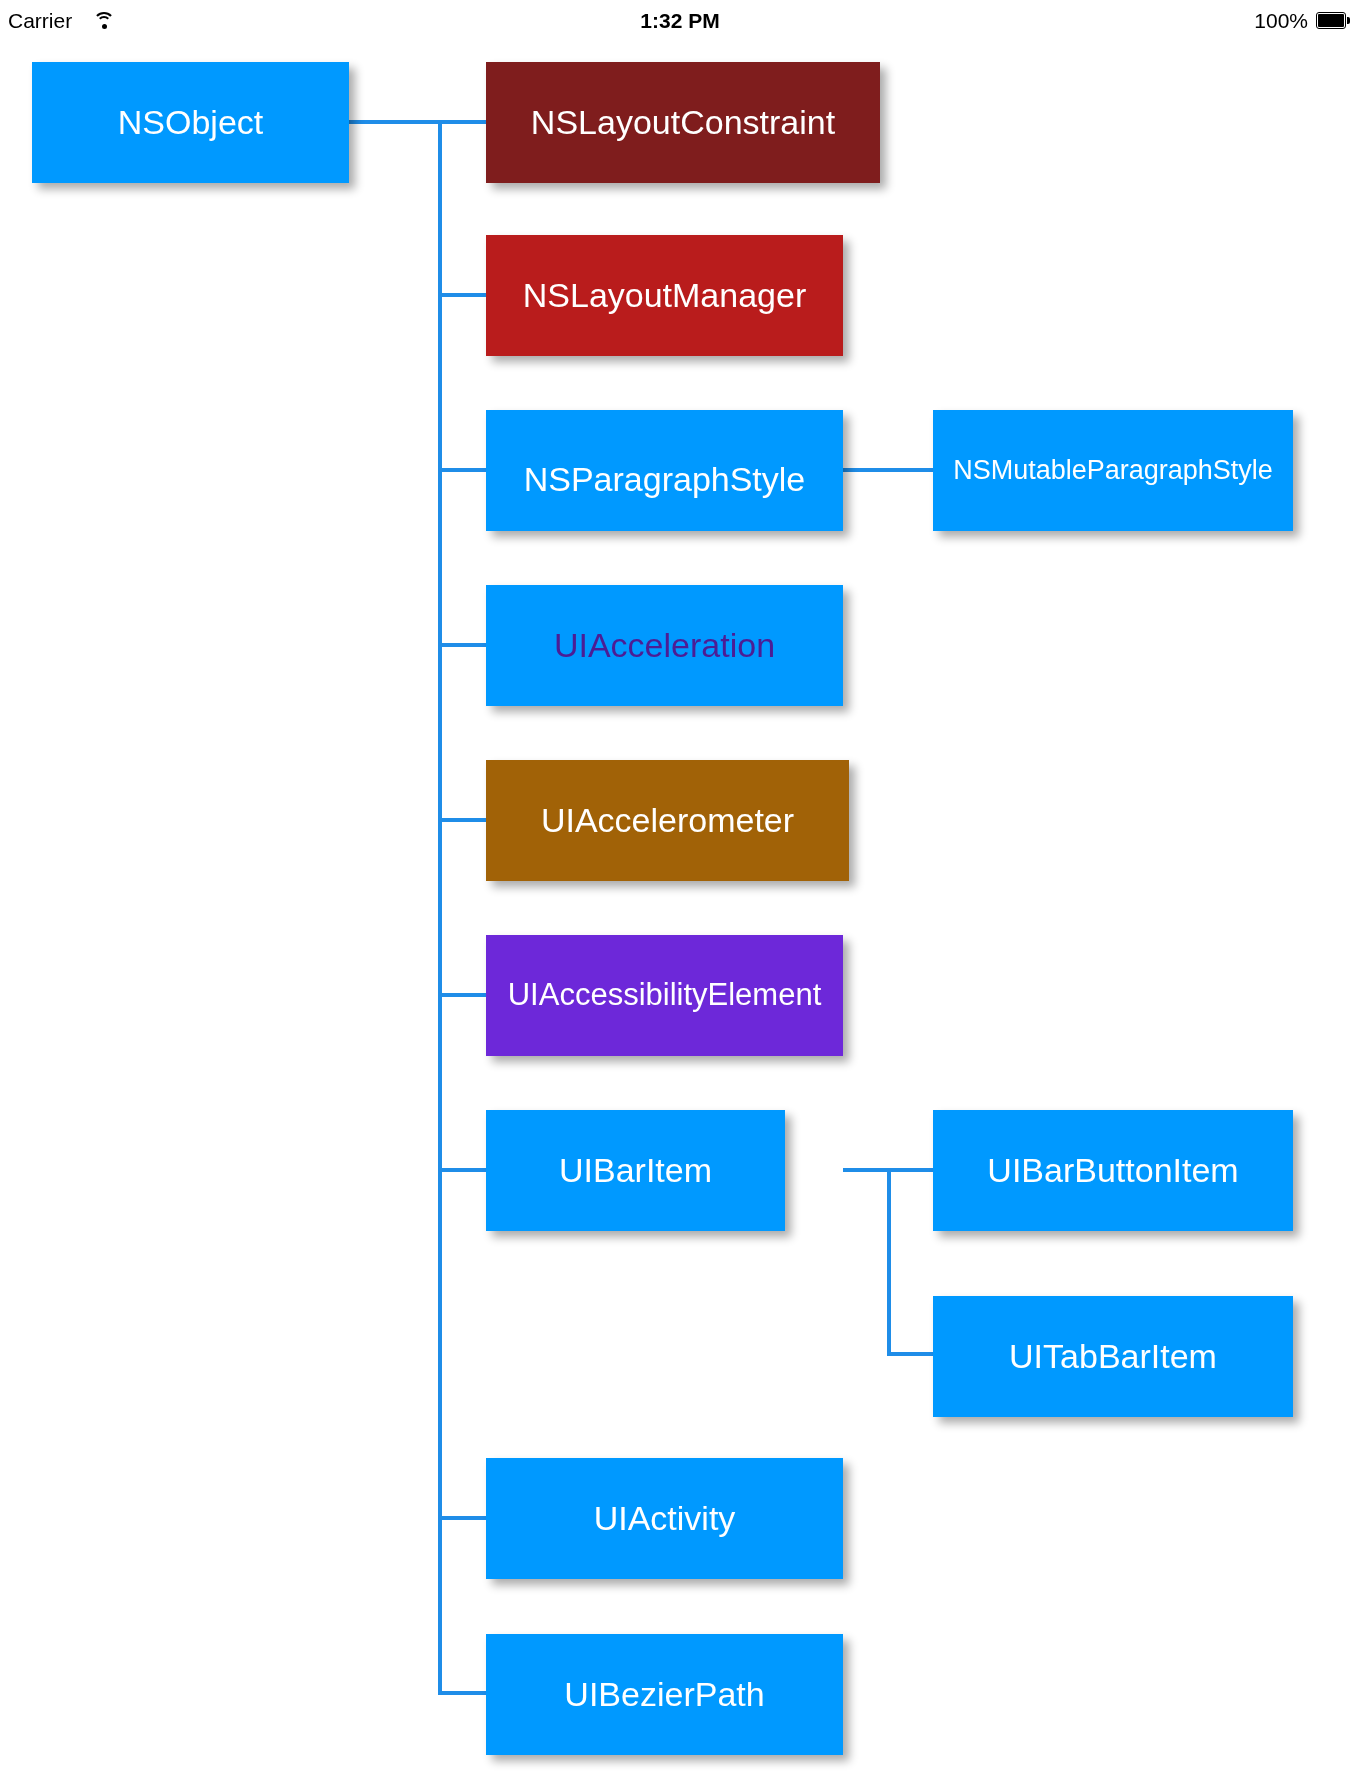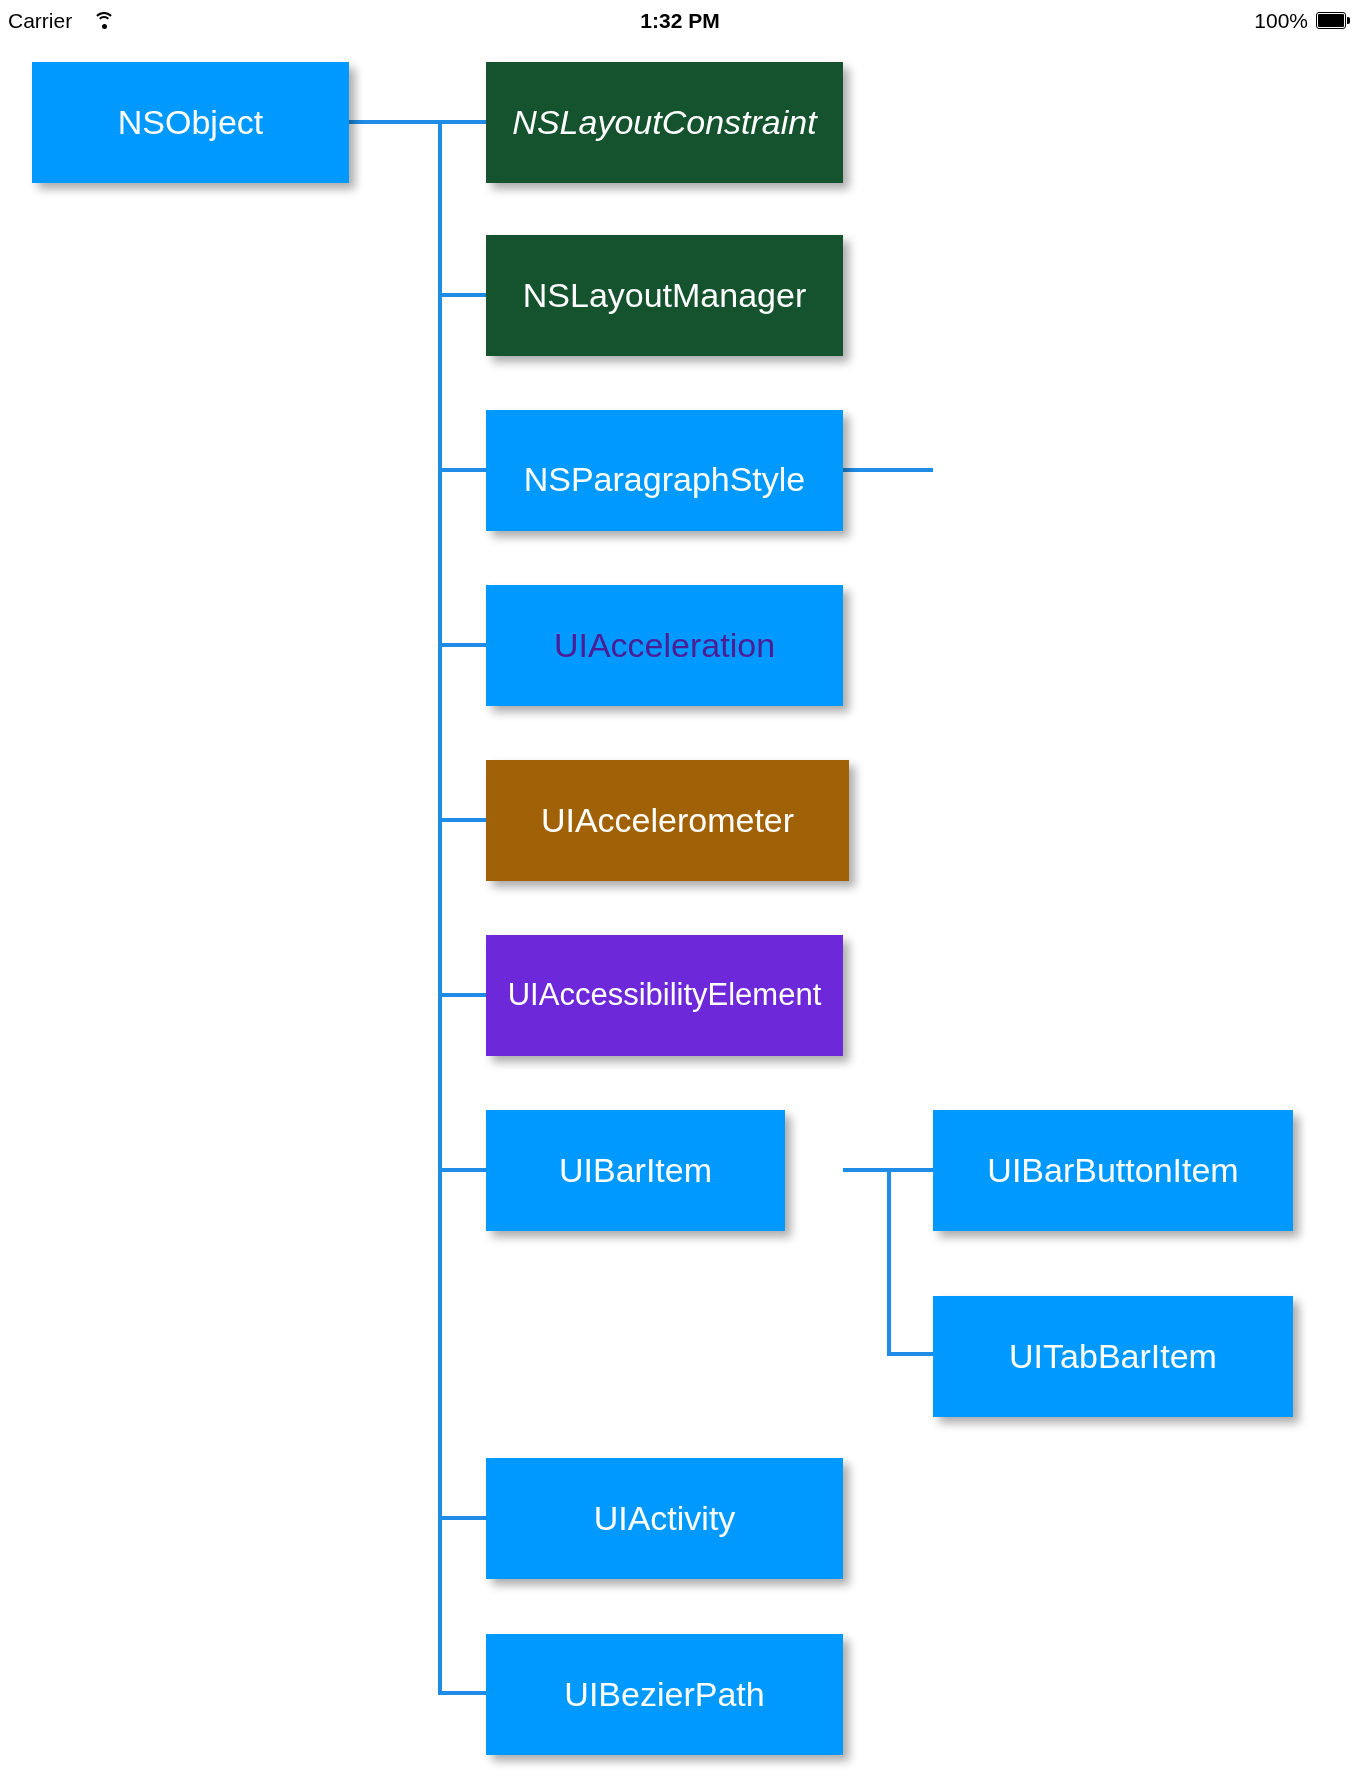--- a/index.html
+++ b/index.html
@@ -206,29 +206,32 @@
       <div class="edge h" style="background: rgb(31, 141, 232); left: 438px; top: 1516px; width: 48px;"></div>
       <div class="edge h" style="background: rgb(31, 141, 232); left: 438px; top: 1691px; width: 48px;"></div>
       <div class="edge h" style="background: rgb(31, 141, 232); left: 843px; top: 468px; width: 90px;"></div>
       <div class="edge h" style="background: rgb(31, 141, 232); left: 843px; top: 1168px; width: 48px;"></div>
       <div class="edge v" style="background: rgb(31, 141, 232); left: 887px; top: 1168px; height: 188px;"></div>
       <div class="edge h" style="background: rgb(31, 141, 232); left: 887px; top: 1168px; width: 46px;"></div>
       <div class="edge h" style="background: rgb(31, 141, 232); left: 887px; top: 1352px; width: 46px;"></div>
       <div class="node" style="left: 32px; top: 62px; width: 317px; height: 121px; background: rgb(0, 153, 255);">
         <span class="label" style="color: rgb(255, 255, 255);">NSObject</span>
       </div>
-      <div class="node" style="left: 486px; top: 62px; width: 357px; height: 121px; background: #14532d; font-style: italic;">
+      <div class="node" style="left: 486px; top: 62px; width: 394px; height: 121px; background: #7f1d1d;">
         <span class="label" style="color: rgb(255, 255, 255);">NSLayoutConstraint</span>
       </div>
-      <div class="node" style="left: 486px; top: 235px; width: 357px; height: 121px; background: #14532d;">
+      <div class="node" style="left: 486px; top: 235px; width: 357px; height: 121px; background: #b91c1c;">
         <span class="label" style="color: rgb(255, 255, 255);">NSLayoutManager</span>
       </div>
       <div class="node" style="left: 486px; top: 410px; width: 357px; height: 121px; background: rgb(0, 153, 255);">
         <span class="label" style="color: rgb(255, 255, 255); margin-top: 19px;">NSParagraphStyle</span>
       </div>
+      <div class="node small" style="left: 933px; top: 410px; width: 360px; height: 121px; background: rgb(0, 153, 255);">
+        <span class="label" style="color: rgb(255, 255, 255);">NSMutableParagraphStyle</span>
+      </div>
       <div class="node" style="left: 486px; top: 585px; width: 357px; height: 121px; background: rgb(0, 153, 255);">
         <span class="label" style="color: #4c1d95;">UIAcceleration</span>
       </div>
       <div class="node" style="left: 486px; top: 760px; width: 363px; height: 121px; background: #a16207;">
         <span class="label" style="color: rgb(255, 255, 255);">UIAccelerometer</span>
       </div>
       <div class="node tight" style="left: 486px; top: 935px; width: 357px; height: 121px; background: #6d28d9;">
         <span class="label" style="color: rgb(255, 255, 255);">UIAccessibilityElement</span>
       </div>
       <div class="node" style="left: 486px; top: 1110px; width: 299px; height: 121px; background: rgb(0, 153, 255);">

